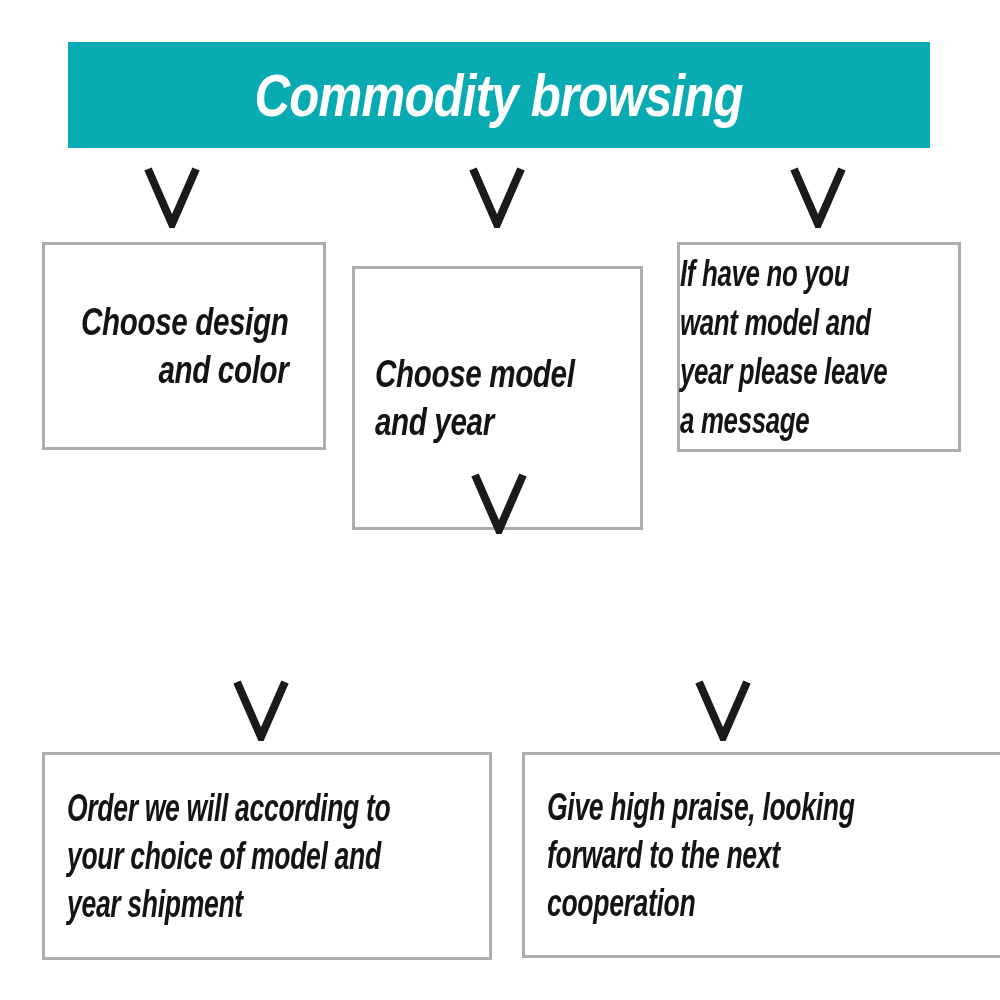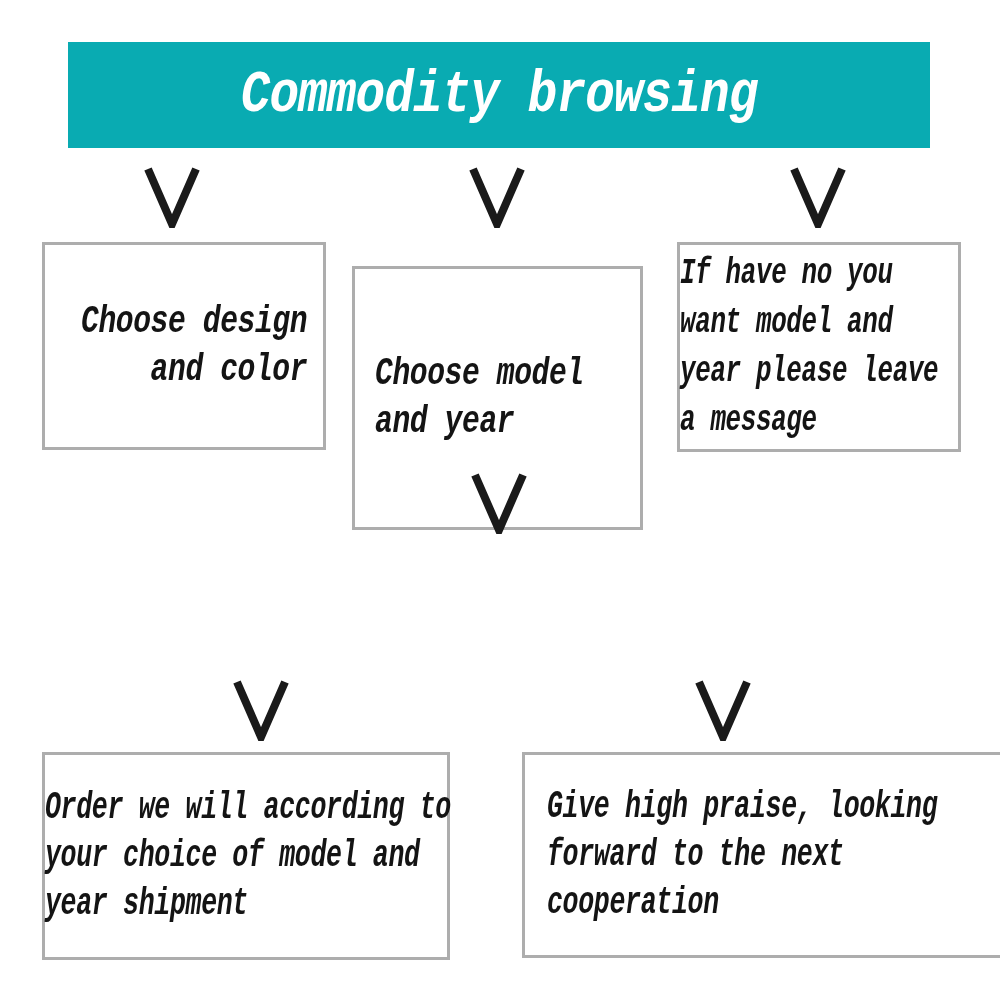--- a/index.html
+++ b/index.html
@@ -9,21 +9,21 @@
     --box-bg:#ffffff;
     --text:#141414;
     --arrow:#1a1a1a;
     --background:#ffffff;
   }
   html,body{margin:0;padding:0;background:#fff;}
   .canvas{
     position:relative;
     width:1000px;height:1000px;
     background:var(--background);
-    font-family:Liberation Mono, monospace;
+    font-family:Liberation Sans, sans-serif;
     overflow:hidden;
   }
   .banner{
     position:absolute;left:68px;width:862px;height:106px;
     background:var(--banner-bg);
     display:flex;align-items:center;justify-content:center;
   }
   #banner1{top:42px;}
   #banner2{top:553px;}
   .banner-label{
@@ -49,21 +49,21 @@
     white-space:pre;
     letter-spacing:-0.5px;
     transform-origin:0 50%;
   }
   #box1{left:42px;top:242px;width:284px;height:208px;padding-left:36px;text-align:right;}
   #box1 .box-text{transform:scaleX(0.78);}
   #box2{left:352px;top:242px;width:291px;height:264px;padding-left:20px;margin-top:24px;}
   #box2 .box-text{transform:scaleX(0.78);}
   #box3{left:677px;top:242px;width:284px;height:210px;}
   #box3 .box-text{font-size:37px;line-height:49px;transform:scaleX(0.70);}
-  #box4{left:42px;top:752px;width:408px;height:208px;}
+  #box4{left:42px;top:752px;width:450px;height:208px;padding-left:22px;}
   #box4 .box-text{transform:scaleX(0.70);}
   #box5{left:522px;top:752px;width:522px;height:206px;padding-left:22px;}
   #box5 .box-text{transform:scaleX(0.70);}
   .arrow{
     position:absolute;width:58px;height:62px;
   }
   .arrow svg{display:block;width:100%;height:100%;}
   #arrow-a1{left:143px;top:166px;}
   #arrow-a2{left:468px;top:166px;}
   #arrow-a3{left:789px;top:166px;}

